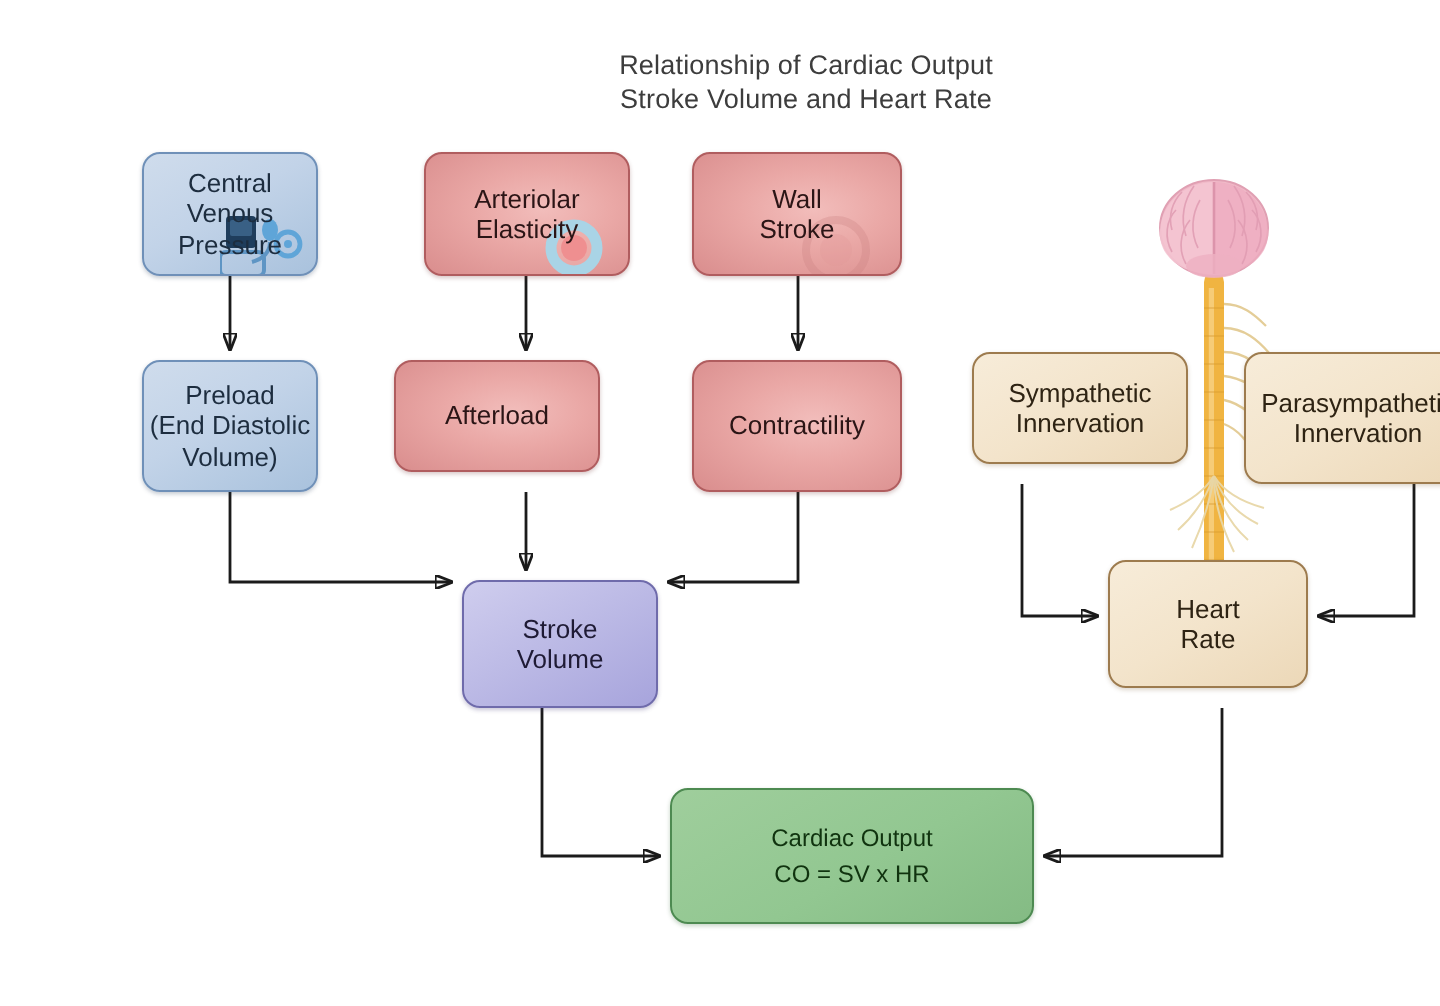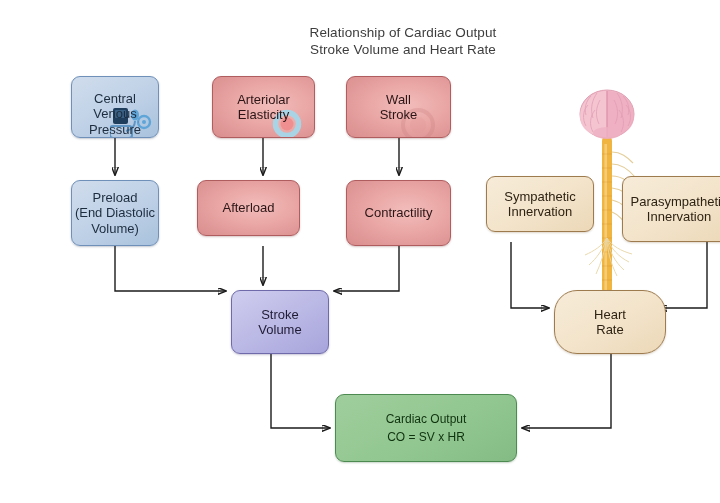--- a/index.html
+++ b/index.html
@@ -77,30 +77,30 @@
   }
   
   .green{
     background:linear-gradient(150deg,#9fce9c 0%,#92c791 55%,#84bb84 100%);
     border:1px solid #4d8a51;
     color:#10330f;
     box-shadow:0 1px 2px rgba(50,100,50,.28);
   }
 
   
-  #n-cvp          {left:28px;  top:76px;  width:88px;  height:62px;align-items:flex-end;}
+  #n-cvp          {left:28px;  top:76px;  width:88px;  height:62px;}
   #n-preload      {left:28px;  top:180px; width:88px;  height:66px;}
   #n-arteriolar   {left:169px; top:76px;  width:103px; height:62px;}
   #n-afterload    {left:154px; top:180px; width:103px; height:56px;}
   #n-wall         {left:303px; top:76px;  width:105px; height:62px;}
   #n-contract     {left:303px; top:180px; width:105px; height:66px;}
   #n-sv           {left:188px; top:290px; width:98px;  height:64px;}
   #n-symp         {left:443px; top:176px; width:108px; height:56px;}
   #n-parasymp     {left:579px; top:176px; width:114px; height:66px;}
-  #n-hr           {left:511px; top:290px; width:112px; height:64px;border-radius:23px;}
+  #n-hr           {left:511px; top:280px; width:100px; height:64px;}
   #n-co           {left:292px; top:394px; width:182px; height:68px; font-size:12px; line-height:18px;}
 
   
   .icon-wrap{position:absolute; z-index:2; pointer-events:none;}
   #icon-bp   {right:6px;  top:11px;  width:42px; height:42px;}
   #icon-ring {right:10px; top:14px;  width:34px; height:34px;}
   #icon-wall {right:12px; top:12px;  width:40px; height:40px; opacity:.30;}
 
   
   #nervous-art{

